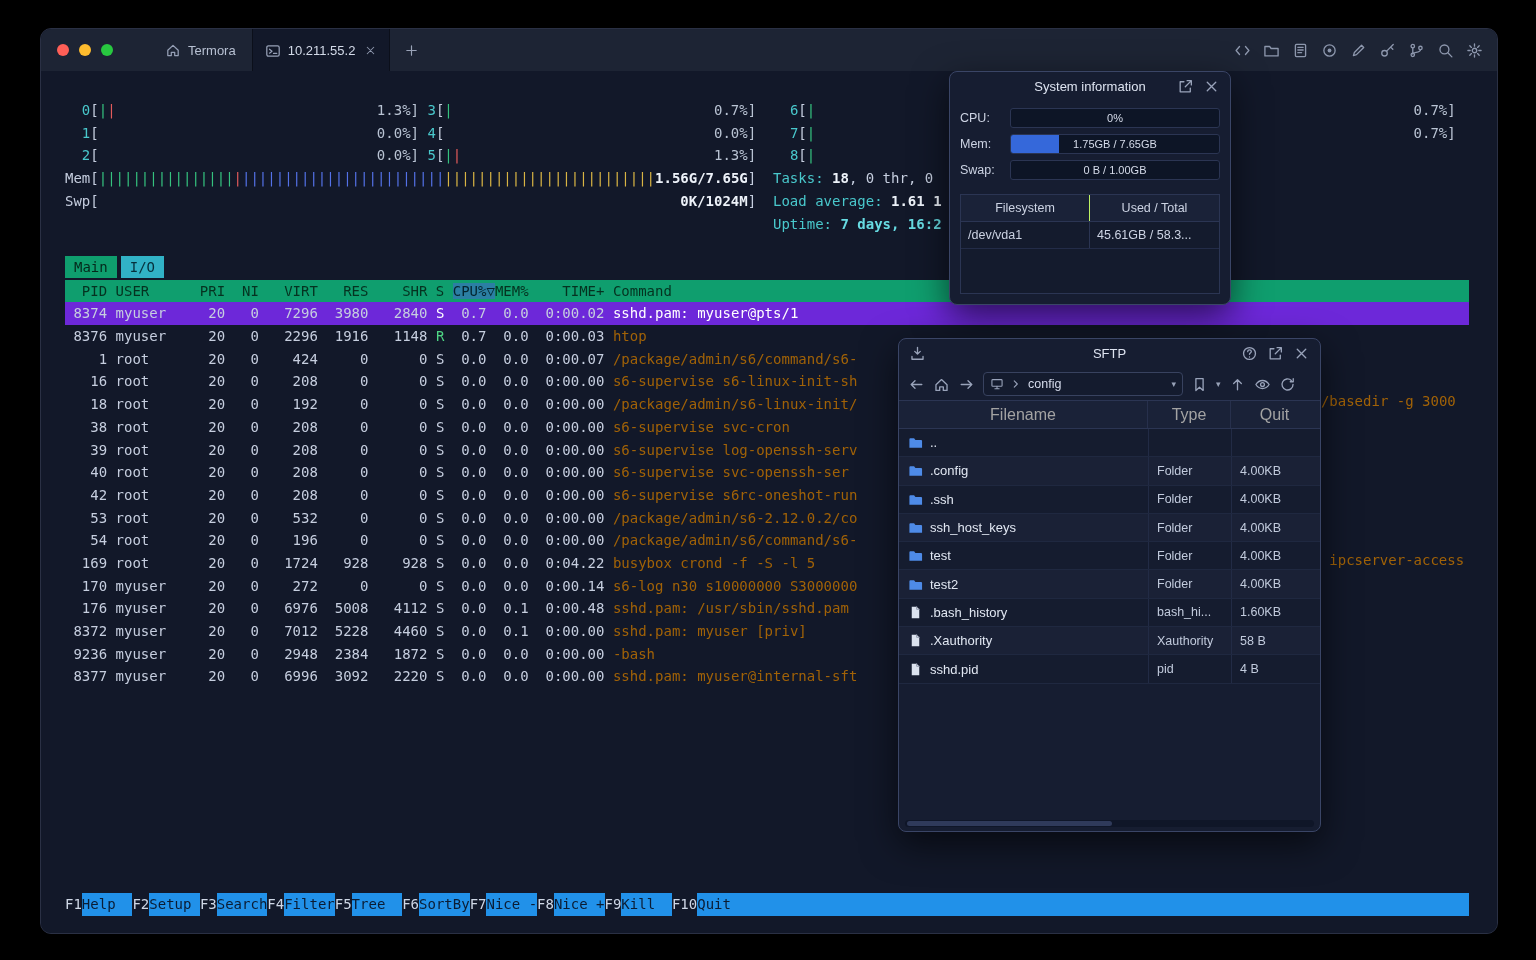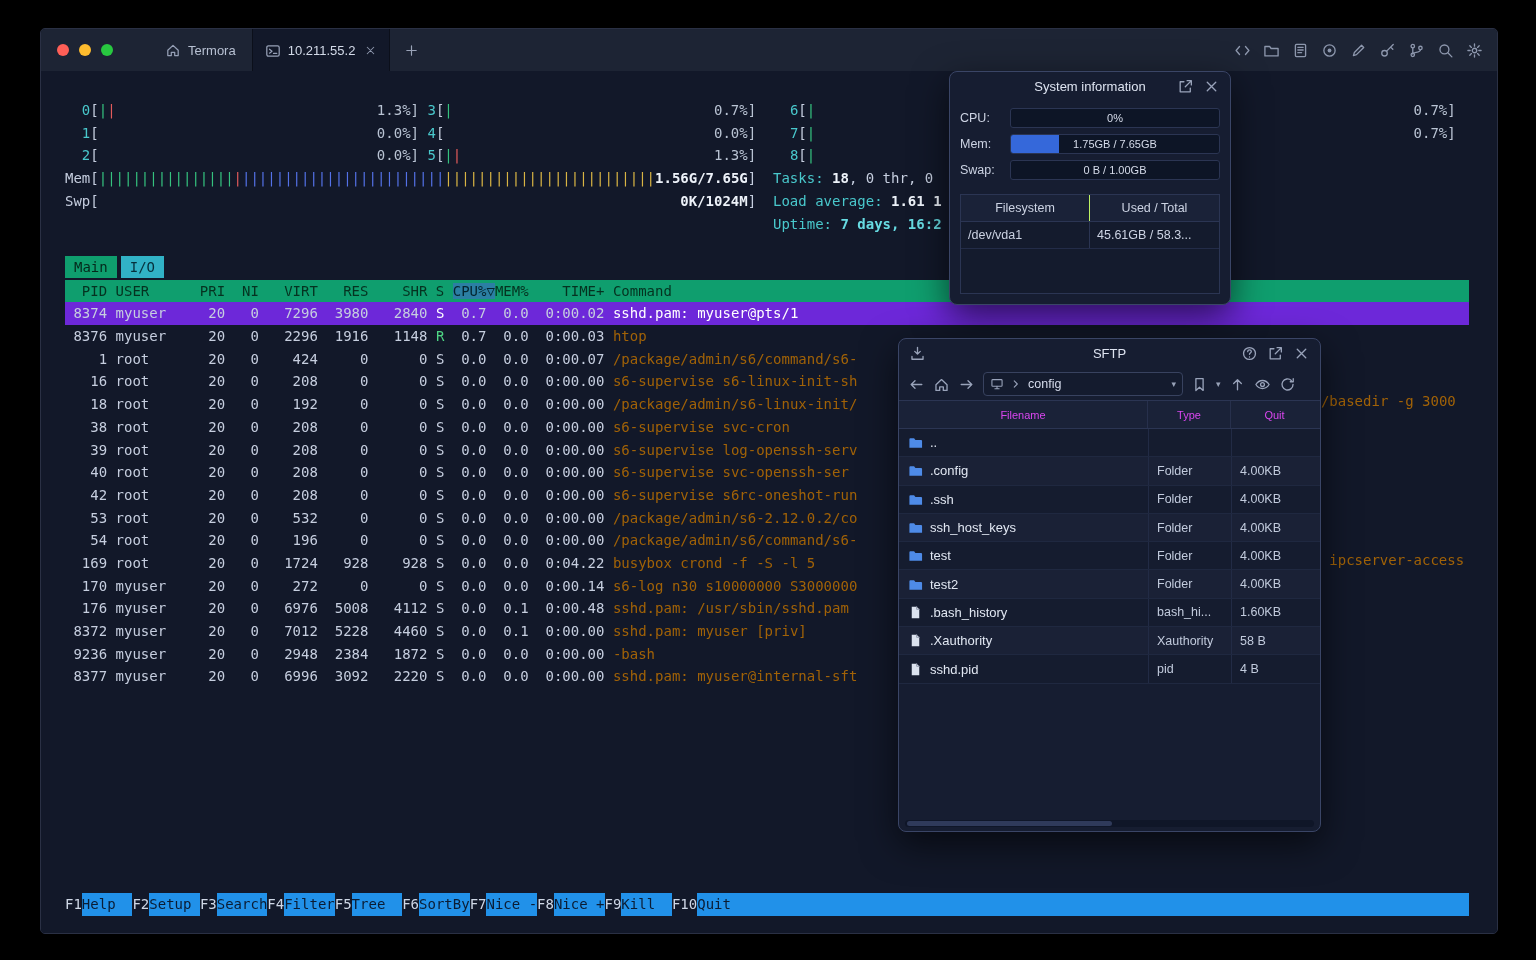--- a/index.html
+++ b/index.html
@@ -1,18 +1,18 @@
 <!DOCTYPE html>
 <html><head>
 <meta charset="utf-8">
 <style>
   html,body{margin:0;padding:0;background:#000;width:1536px;height:960px;overflow:hidden;
     font-family:"Liberation Sans",sans-serif;-webkit-user-select:none;user-select:none}
   .window{position:absolute;left:40px;top:28px;width:1456px;height:904px;background:#121829;
-    border-radius:5px;overflow:hidden;border:1px solid #2a3044;box-shadow:0 20px 60px rgba(0,0,0,.8)}
+    border-radius:11px;overflow:hidden;border:1px solid #2a3044;box-shadow:0 20px 60px rgba(0,0,0,.8)}
   
   .titlebar{position:relative;height:42px;background:#1d2434;border-bottom:1px solid #0b0f1a;
     display:flex;align-items:stretch}
   .traffic{display:flex;align-items:center;gap:10px;padding:0 14px 0 16px}
   .light{width:12px;height:12px;border-radius:50%;cursor:pointer}
   .light.red{background:#ff5f57}.light.yellow{background:#febc2e}.light.green{background:#28c840}
   .tab{display:flex;align-items:center;gap:7px;padding:0 16px;font-size:13px;color:#b7c0d2;cursor:pointer}
   .home-tab{margin-left:22px}
   .active-tab{background:#121829;border-left:1px solid #0b0f1a;border-right:1px solid #0b0f1a;
     margin-bottom:-1px;color:#d3dae8;padding:0 12px}
@@ -74,21 +74,21 @@
   .si-tr{display:grid;grid-template-columns:1fr 1fr;height:26px;border-bottom:1px solid #232c48}
   .si-td{display:flex;align-items:center;padding:0 7px;overflow:hidden;white-space:nowrap}
   .si-td:first-child{border-right:1px solid #2b3553}
   
   .sftp-nav{height:32px;display:flex;align-items:center;gap:8px;padding:0 9px}
   .pathbox{height:22px;flex:0 0 186px;display:flex;align-items:center;gap:5px;padding:0 6px;
     border:1px solid #38425f;border-radius:4px;background:#141b2e;cursor:pointer}
   .path-seg{font-size:12.5px;color:#d6dcec;flex:1}
   .ddarrow{color:#98a2b8;font-size:9px;cursor:pointer}
   .sftp-thead{display:grid;grid-template-columns:249px 83px 87px;height:27px;background:#1a2238;
-    border-top:1px solid #2b3553;border-bottom:1px solid #2b3553;font-size:11px;color:#d946ef}
+    border-top:1px solid #2b3553;border-bottom:1px solid #2b3553;font-size:16px;color:#a3a3a3}
   .sh{display:flex;align-items:center;justify-content:center;border-right:1px solid #27304c}
   .sh:last-child{border-right:none}
   .srow{display:grid;grid-template-columns:249px 83px 87px;height:27.3px;border-bottom:1px solid #1f2840;
     background:#151c2f;cursor:pointer}
   .srow.alt{background:#1a2136}
   .sname{display:flex;align-items:center;gap:7px;padding-left:9px;color:#e1e7f2;font-size:13px;overflow:hidden;white-space:nowrap}
   .scell{display:flex;align-items:center;padding:0 8px;color:#c2cbdd;font-size:12.5px;
     border-left:1px solid #222b45;overflow:hidden;white-space:nowrap}
   .ficon{display:inline-flex;width:15px;height:15px;flex:0 0 15px}
   .sftp-scroll{position:absolute;left:6px;right:6px;bottom:4px;height:7px;border-radius:4px;background:#0f1628;cursor:pointer}

